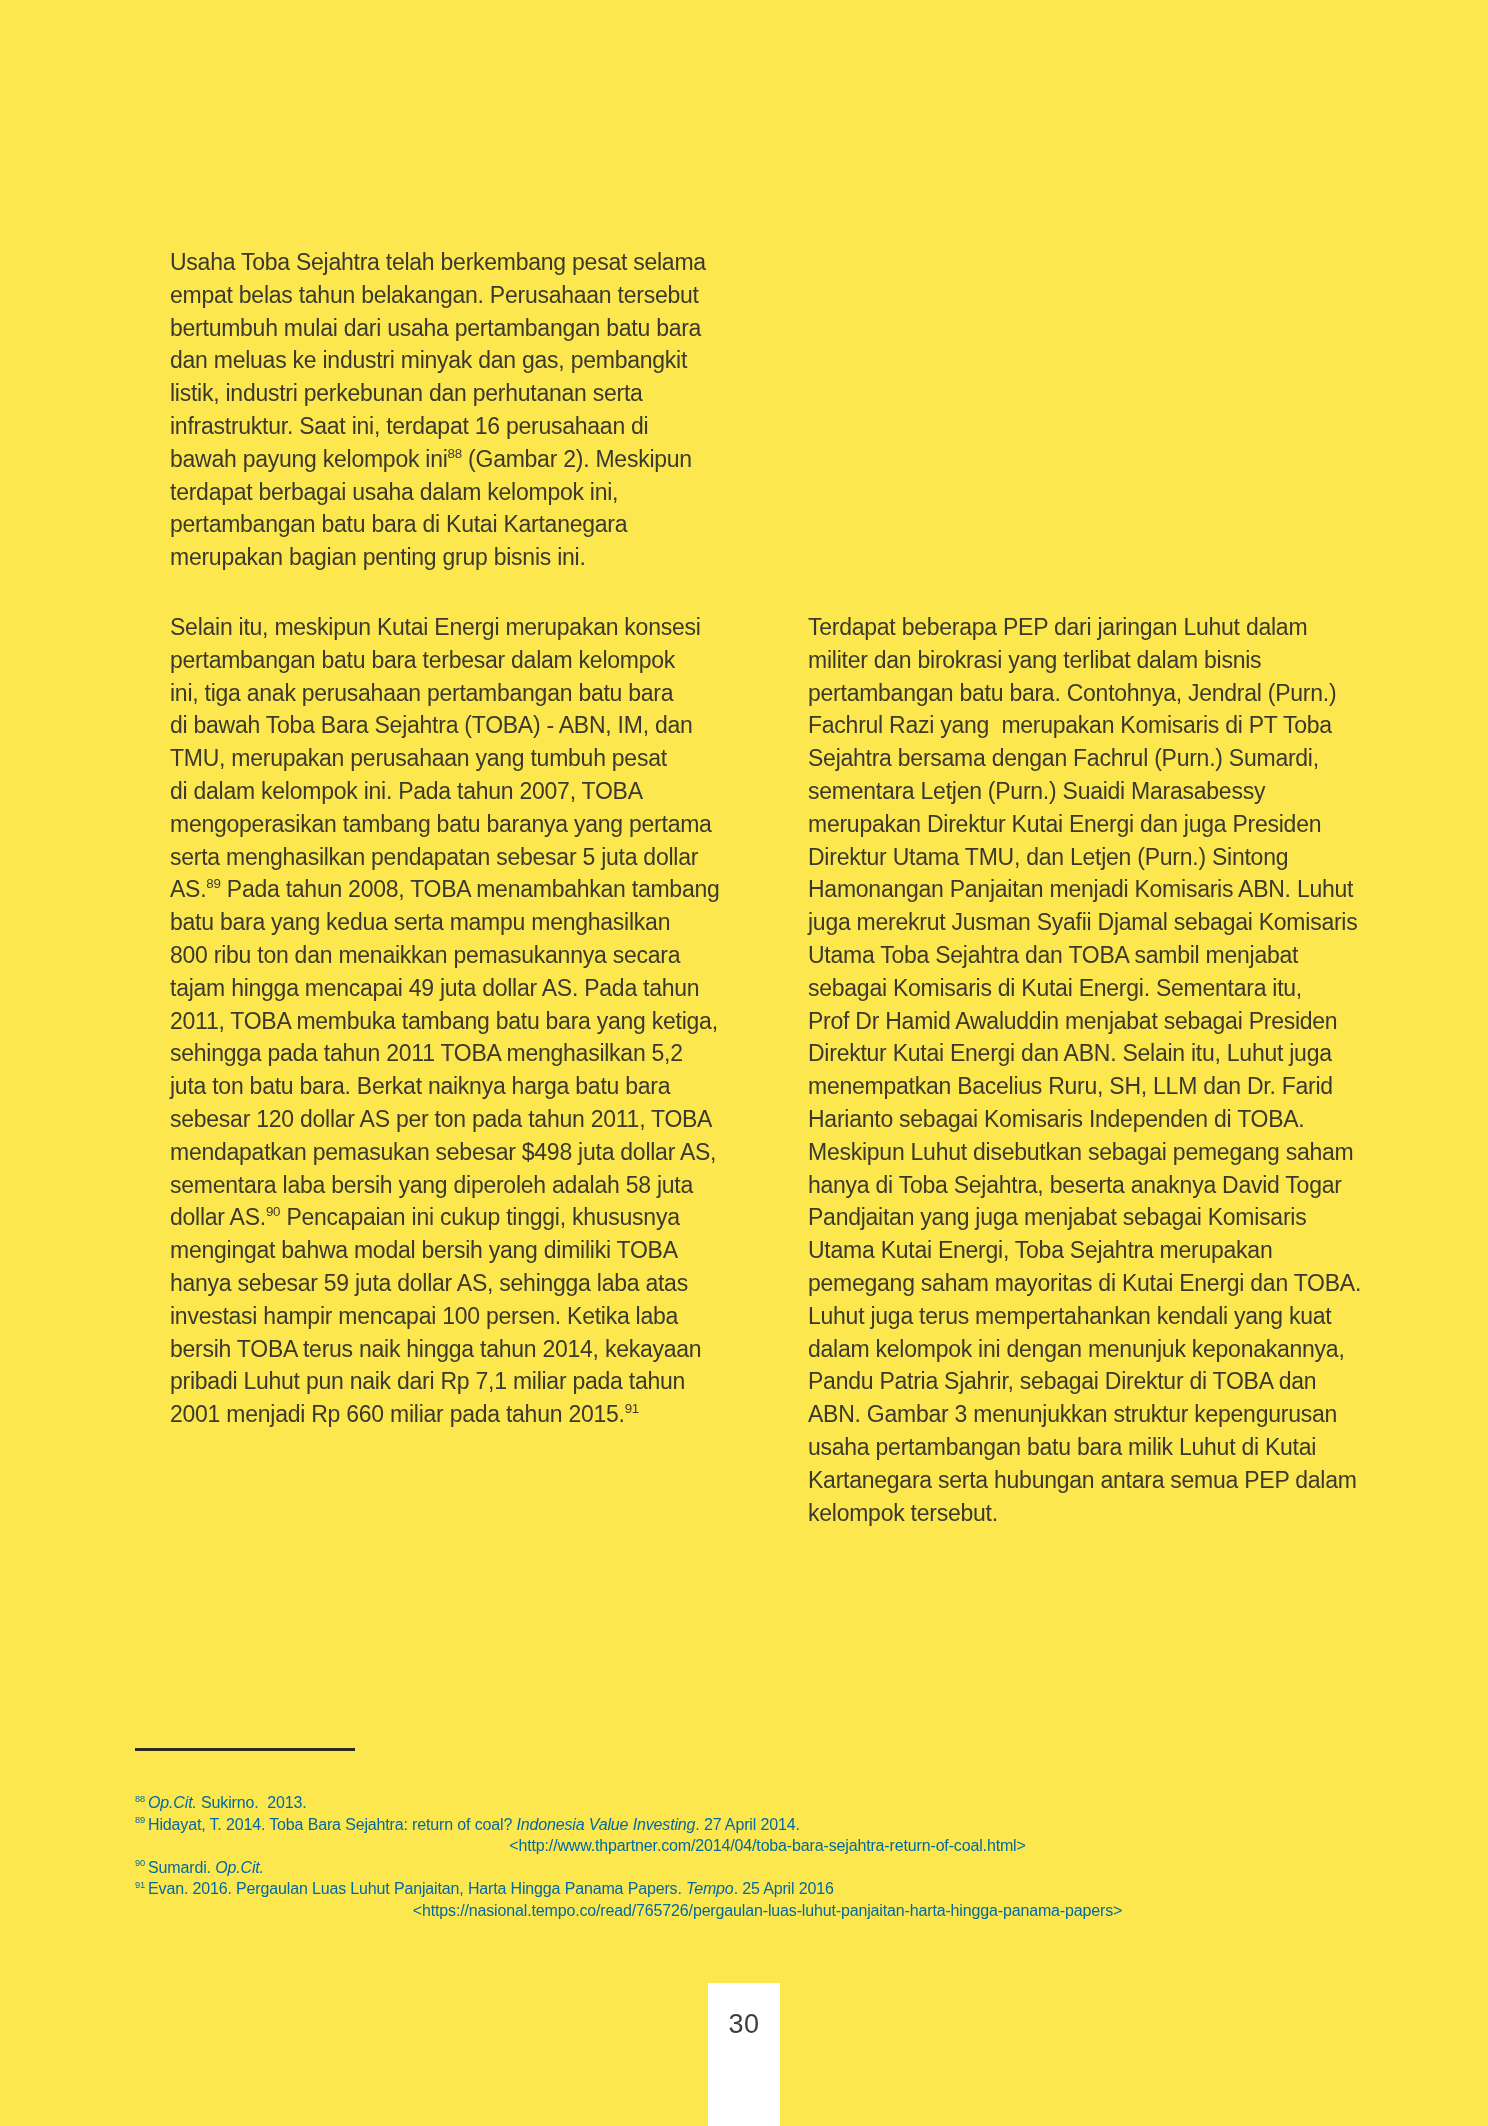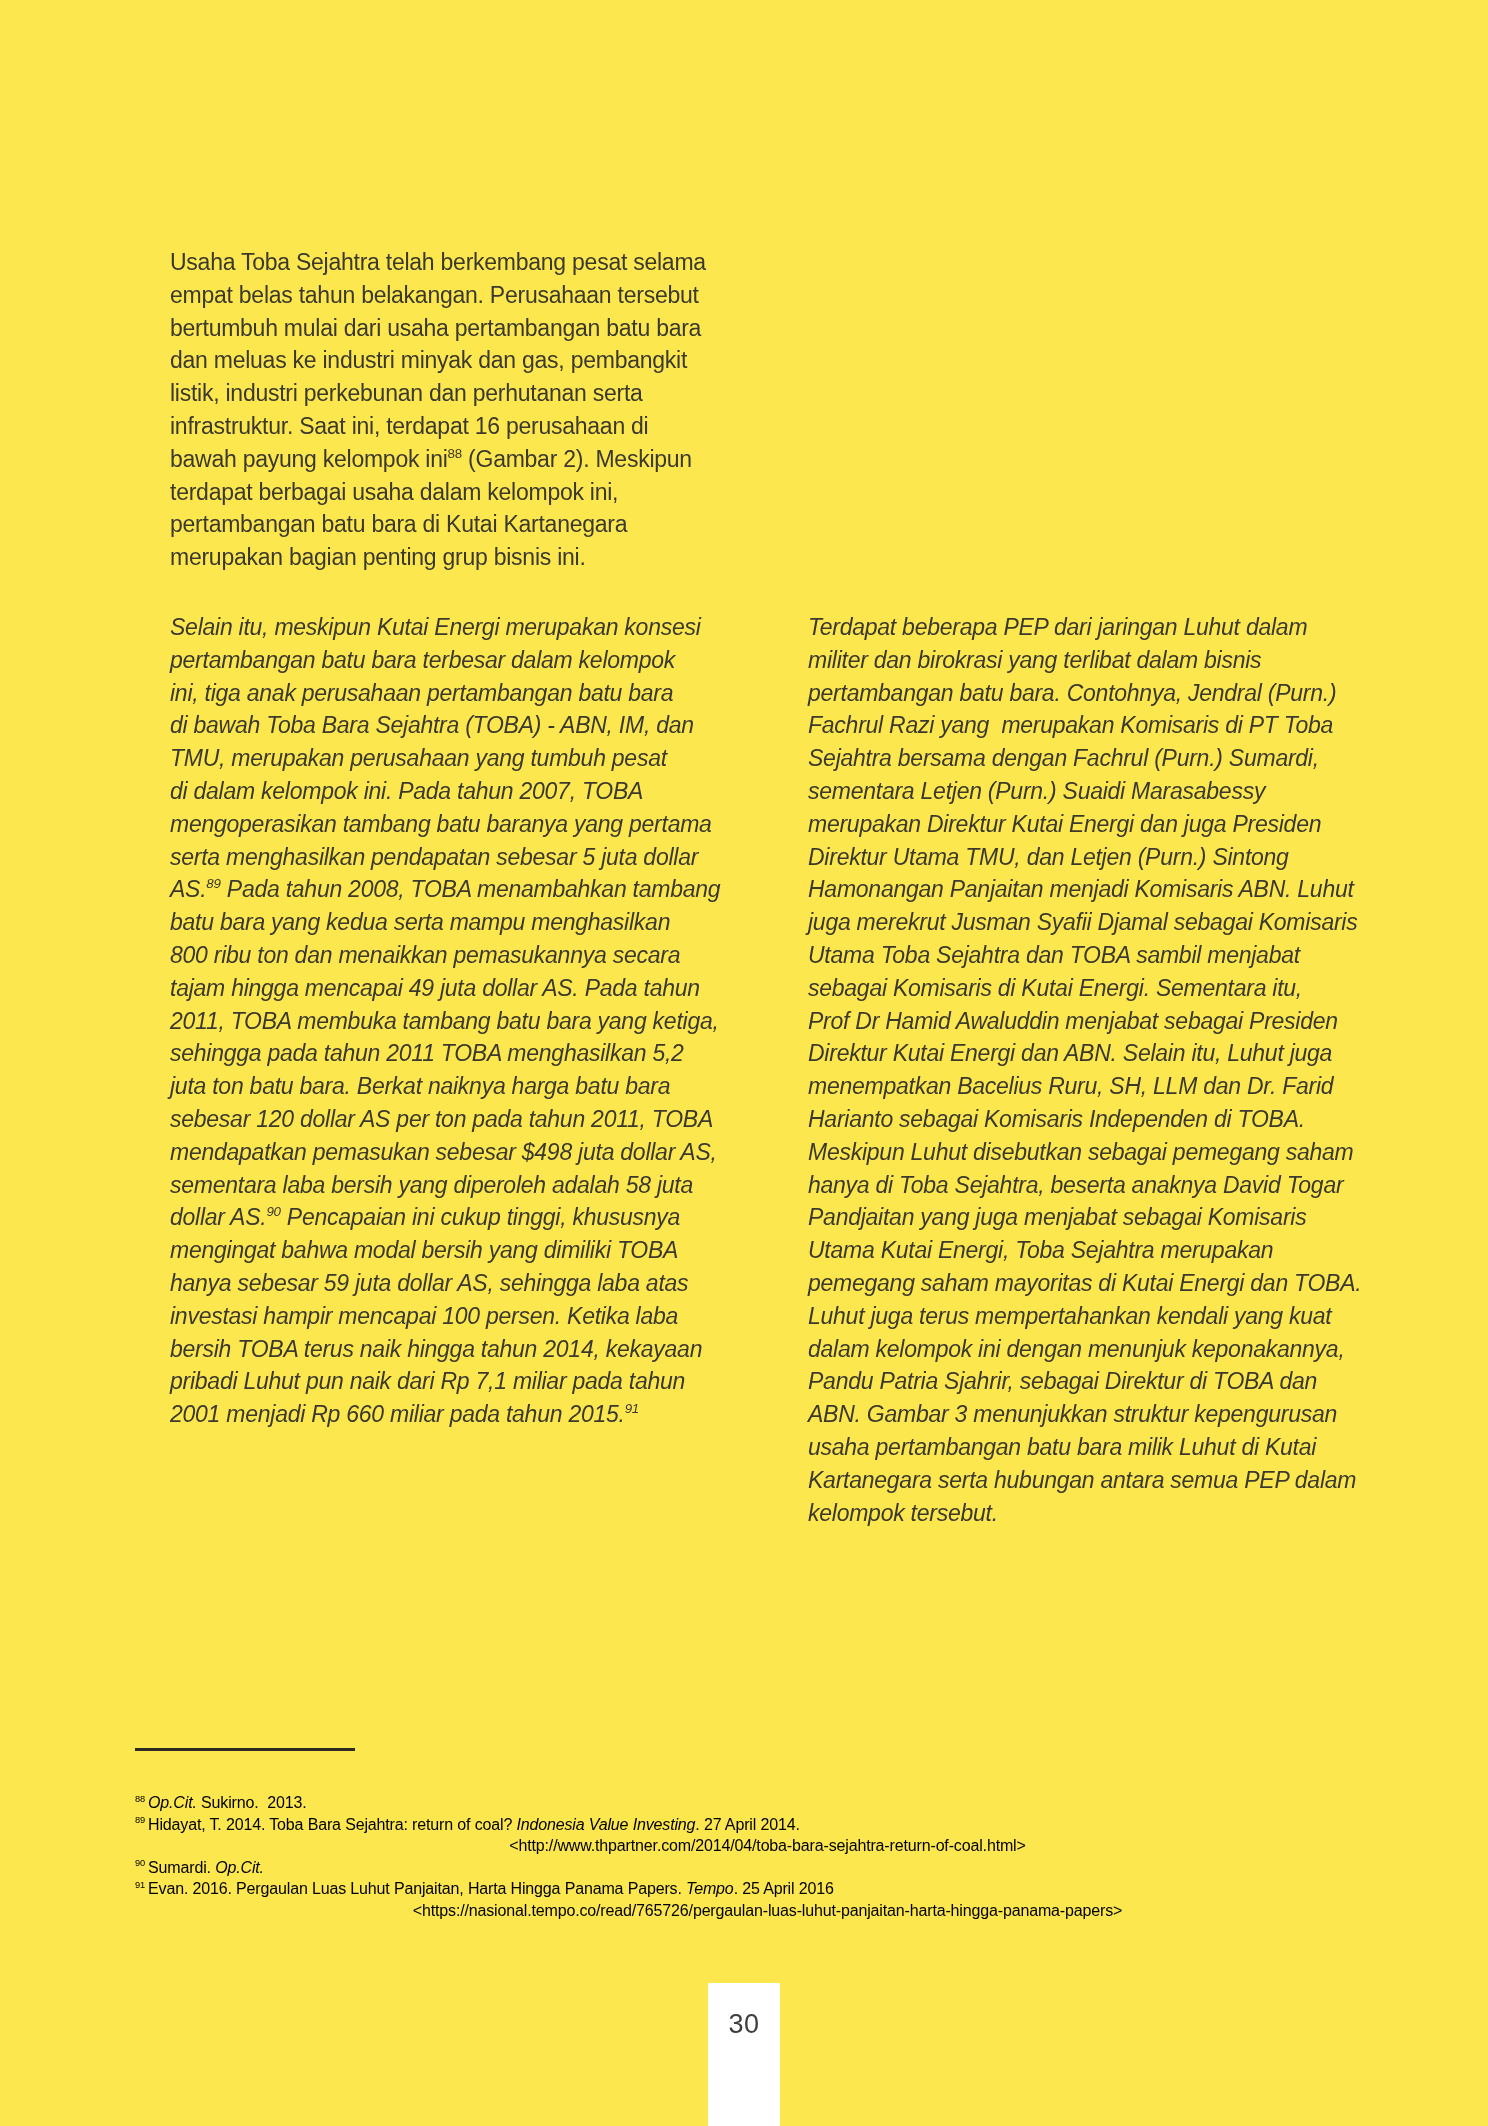--- a/index.html
+++ b/index.html
@@ -21,36 +21,36 @@
     position: absolute;
     width: 605px;
     font-size: 23px;
     line-height: 32.8px;
     letter-spacing: -0.25px;
     margin-left: 30px;
   }
   .col-left  { left: 140px; top: 246px; }
   .col-right { left: 778px; top: 611px; }
   .para { margin-bottom: 37px; }
-  .para:last-child { margin-bottom: 0; font-style: italic; }
+  .para:last-child { margin-bottom: 0; }
   .line { white-space: pre; }
   sup {
     font-size: 58%;
     vertical-align: super;
     line-height: 0;
   }
   .footnotes-block {
     position: absolute;
     left: 135px;
     top: 1748px;
     width: 1250px;
     font-size: 16px;
     line-height: 21.5px;
     letter-spacing: -0.15px;
-    color: #000000;
+    color: #0369a1;
   }
   .fn-divider {
     width: 220px;
     height: 3px;
     background: #2B2A23;
     margin-bottom: 41px;
   }
   .fn-line { white-space: pre; }
   .fn-line.indent { padding-left: 15px; text-align: center; }
   .it { font-style: italic; }

